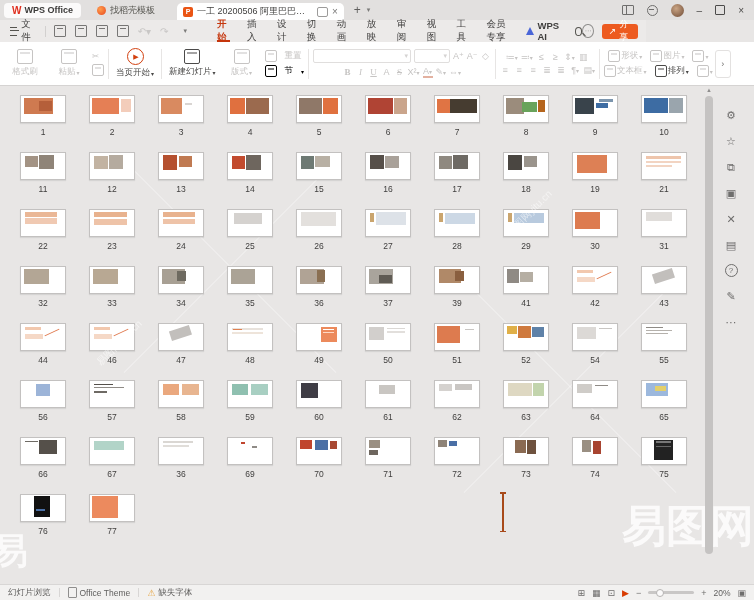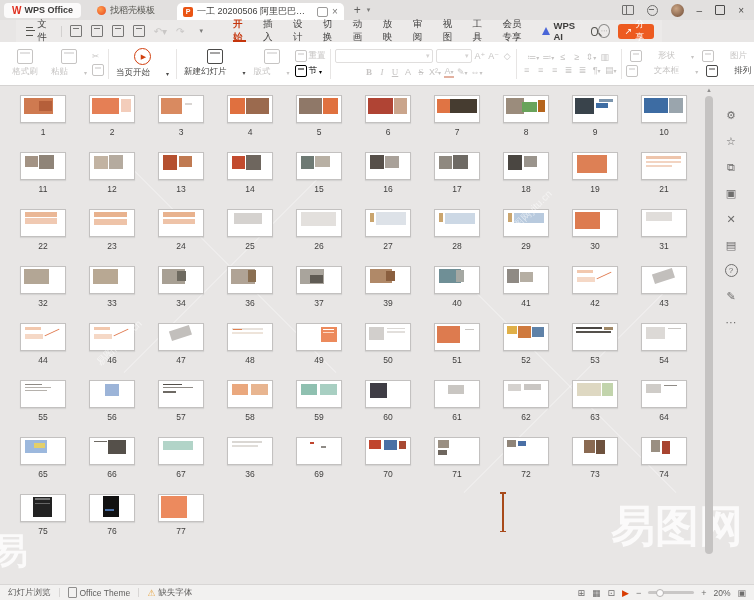--- a/index.html
+++ b/index.html
@@ -24,21 +24,21 @@
   .tb-caret{margin-left:6px;font-size:7px;color:#7c7b7a;}
   #tb-right{margin-left:auto;display:flex;align-items:center;gap:13px;margin-right:10px;color:#5f5e5d;}
   .split-ico{width:10px;height:8px;border:1px solid #6f6e6d;border-radius:1px;position:relative;}
   .split-ico::after{content:"";position:absolute;left:3px;top:0;bottom:0;width:1px;background:#6f6e6d;}
   .cube-ico{width:9px;height:9px;border:1px solid #6f6e6d;border-radius:50%;position:relative;}
   .cube-ico::after{content:"";position:absolute;left:1px;top:3px;width:5px;height:1px;background:#6f6e6d;}
   .avatar{width:13px;height:13px;border-radius:50%;background:radial-gradient(circle at 40% 35%,#caa585,#6e4a34);}
   .win-min,.win-max,.win-close{font-size:10px;color:#4c4b4a;}
   .win-max{width:8px;height:8px;border:1px solid #4c4b4a;border-radius:1px;}
   
-  #menubar{position:absolute;left:16px;top:20px;width:646px;height:22px;background:#eceae9;
+  #menubar{position:absolute;left:0;top:20px;width:646px;height:22px;background:#eceae9;
     display:flex;align-items:center;font-size:9.5px;color:#424140;}
   .hamb{width:9px;height:7px;border-top:1px solid #55544f;border-bottom:1px solid #55544f;position:relative;margin-left:10px;}
   .hamb::after{content:"";position:absolute;left:0;top:2px;width:9px;height:1px;background:#55544f;}
   .file-label{margin-left:4px;}
   .msep{width:1px;height:11px;background:#d2d0cf;margin:0 8px;}
   .qat{display:flex;align-items:center;gap:9px;color:#5f5e5d;}
   .qi{width:10px;height:10px;border:1px solid #777675;border-radius:1px;position:relative;}
   .qi::after{content:"";position:absolute;left:2px;top:2px;right:2px;height:1px;background:#777675;}
   .q-dis{color:#c9c7c6;font-size:10px;}
   .menu-tabs{display:flex;align-items:center;gap:17px;margin-left:30px;height:22px;}
@@ -60,24 +60,24 @@
   .rsep{width:1px;height:30px;background:#e7e5e4;margin:0 4px;flex:none;}
   .rgroup{display:flex;align-items:center;gap:2px;flex:none;}
   .stack{display:flex;flex-direction:column;align-items:center;justify-content:center;gap:2px;
     min-width:36px;padding:0 3px;font-size:8.5px;color:#4b4a49;}
   .stack.dis{color:#c6c4c3;}
   .ic{width:14px;height:13px;border:1px solid currentColor;border-radius:2px;position:relative;display:inline-block;}
   .ic::after{content:"";position:absolute;left:2px;top:2px;right:2px;height:2px;background:currentColor;opacity:.5;}
   .ic.play{width:15px;height:15px;border-radius:50%;border-color:#d2400f;color:#d2400f;}
   .ic.play::after{content:"▶";position:static;background:none;opacity:1;font-size:7px;display:flex;
     align-items:center;justify-content:center;width:13px;height:15px;margin-left:2px;}
-  .lbl{display:flex;align-items:center;gap:16px;white-space:nowrap;}
+  .lbl{display:flex;align-items:center;gap:1px;white-space:nowrap;}
   .crt{font-size:6px;}
   .minicol{display:flex;flex-direction:column;gap:3px;font-size:8.5px;}
-  .minirow{display:flex;align-items:center;gap:2px;}
+  .minirow{display:flex;align-items:center;gap:8px;}
   .minirow .ic{width:10px;height:10px;}
   .two-rows{display:flex;flex-direction:column;gap:3px;}
   .frow{display:flex;align-items:center;gap:3px;}
   .fsel{height:12px;border:1px solid #e0dedd;border-radius:2px;display:flex;align-items:center;
     justify-content:flex-end;color:#d5d3d2;font-size:7px;padding:0 2px;}
   .fbtn{font-size:9px;color:#c6c4c3;min-width:10px;text-align:center;}
   .fbtn b,.fbtn i,.fbtn u,.fbtn s{font-family:"Liberation Serif",serif;}
   .pic{font-size:9px;color:#c6c4c3;min-width:11px;text-align:center;}
   .expand-btn{margin-left:2px;width:14px;height:26px;border:1px solid #e3e1e0;border-radius:3px;
     display:flex;align-items:center;justify-content:center;color:#6f6e6d;font-size:9px;flex:none;}
@@ -551,45 +551,44 @@
       </div>
       <div class="cell">
         <div class="thumb">
           <div class="blk" style="left: 6%; top: 8%; width: 52%; height: 58%; background: rgb(168, 160, 148);"></div>
           <div class="blk" style="left: 40%; top: 14%; width: 22%; height: 40%; background: rgb(110, 106, 96);"></div>
         </div>
         <div class="snum">34</div>
       </div>
       <div class="cell">
         <div class="thumb">
+          <div class="blk" style="left: 6%; top: 8%; width: 55%; height: 58%; background: rgb(171, 163, 150);"></div>
+        </div>
+        <div class="snum">35</div>
+      </div>
+      <div class="cell">
+        <div class="thumb">
           <div class="blk" style="left: 6%; top: 8%; width: 55%; height: 58%; background: rgb(176, 163, 149);"></div>
           <div class="blk" style="left: 45%; top: 12%; width: 18%; height: 45%; background: rgb(138, 111, 82);"></div>
         </div>
         <div class="snum">36</div>
       </div>
       <div class="cell">
         <div class="thumb">
           <div class="blk" style="left: 6%; top: 8%; width: 55%; height: 58%; background: rgb(169, 164, 156);"></div>
           <div class="blk" style="left: 30%; top: 30%; width: 28%; height: 30%; background: rgb(95, 91, 84);"></div>
         </div>
         <div class="snum">37</div>
       </div>
       <div class="cell">
         <div class="thumb">
           <div class="blk" style="left: 8%; top: 8%; width: 52%; height: 55%; background: rgb(176, 137, 104);"></div>
           <div class="blk" style="left: 46%; top: 16%; width: 20%; height: 38%; background: rgb(138, 95, 63);"></div>
         </div>
         <div class="snum">39</div>
-      </div>
-      <div class="cell">
-        <div class="thumb">
-          <div class="blk" style="left: 8%; top: 8%; width: 52%; height: 55%; background: rgb(111, 143, 150);"></div>
-          <div class="blk" style="left: 48%; top: 12%; width: 18%; height: 45%; background: rgb(165, 168, 163);"></div>
-        </div>
-        <div class="snum">40</div>
       </div>
       <div class="cell">
         <div class="thumb">
           <div class="blk" style="left: 6%; top: 8%; width: 28%; height: 52%; background: rgb(143, 138, 132);"></div>
           <div class="blk" style="left: 36%; top: 18%; width: 30%; height: 40%; background: rgb(181, 174, 163);"></div>
         </div>
         <div class="snum">41</div>
       </div>
       <div class="cell">
         <div class="thumb">
@@ -661,28 +660,20 @@
       <div class="cell">
         <div class="thumb">
           <div class="blk" style="left: 6%; top: 8%; width: 24%; height: 30%; background: rgb(224, 176, 72);"></div>
           <div class="blk" style="left: 32%; top: 8%; width: 30%; height: 45%; background: rgb(207, 122, 62);"></div>
           <div class="blk" style="left: 64%; top: 10%; width: 28%; height: 40%; background: rgb(95, 130, 168);"></div>
         </div>
         <div class="snum">52</div>
       </div>
       <div class="cell">
         <div class="thumb">
-          <div class="blk" style="left: 6%; top: 12%; width: 60%; height: 6%; background: rgb(74, 70, 66);"></div>
-          <div class="blk" style="left: 6%; top: 28%; width: 80%; height: 5%; background: rgb(85, 81, 76);"></div>
-          <div class="blk" style="left: 70%; top: 10%; width: 22%; height: 14%; background: rgb(160, 137, 104);"></div>
-        </div>
-        <div class="snum">53</div>
-      </div>
-      <div class="cell">
-        <div class="thumb">
           <div class="blk" style="left: 8%; top: 10%; width: 44%; height: 48%; background: rgb(220, 217, 214);"></div>
           <div class="blk" style="left: 58%; top: 14%; width: 30%; height: 6%; background: rgb(201, 198, 195);"></div>
         </div>
         <div class="snum">54</div>
       </div>
       <div class="cell">
         <div class="thumb">
           <div class="blk" style="left: 8%; top: 10%; width: 40%; height: 5%; background: rgb(143, 139, 134);"></div>
           <div class="blk" style="left: 8%; top: 22%; width: 60%; height: 4%; background: rgb(181, 177, 172);"></div>
           <div class="blk" style="left: 8%; top: 34%; width: 50%; height: 4%; background: rgb(181, 177, 172);"></div>
@@ -838,21 +829,21 @@
       <div class="cell">
         <div class="thumb">
           <div class="blk" style="left: 5%; top: 5%; width: 58%; height: 85%; background: rgb(236, 138, 94);"></div>
         </div>
         <div class="snum">77</div>
       </div>
     </div>
   <div id="cursor"></div>
   <div class="wm small" style="left:90px;top:250px;transform:rotate(-45deg)">易图网yitu.cn</div>
   <div class="wm small" style="left:500px;top:120px;transform:rotate(-45deg)">易图网yitu.cn</div>
-  <div class="wm" style="right:11px;bottom:28px;font-size:44px">易图网</div>
+  <div class="wm" style="right:0;bottom:28px;font-size:44px">易图网</div>
   <div class="wm" style="left:-8px;bottom:8px;font-size:36px">易</div>
   <span id="scroll-up" style="left:706px;top:1px;position:absolute">▲</span>
   <div id="scrollbar"></div>
   <div id="rail">
       <span class="rail-ico">⚙</span>
       <span class="rail-ico">☆</span>
       <span class="rail-ico">⧉</span>
       <span class="rail-ico">▣</span>
       <span class="rail-ico">✕</span>
       <span class="rail-ico">▤</span>

